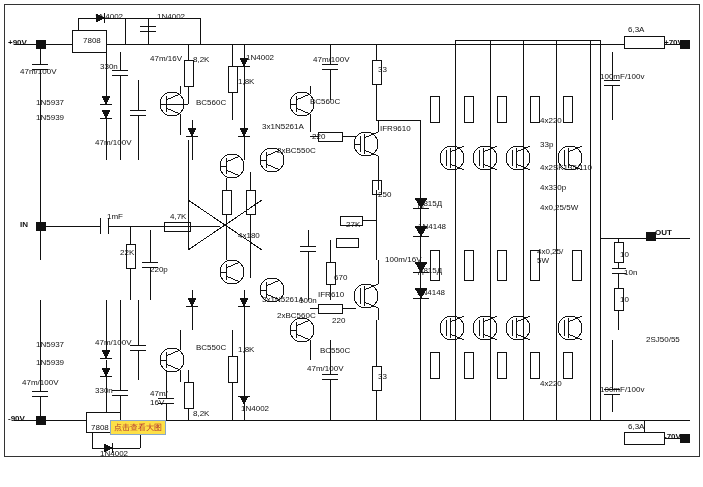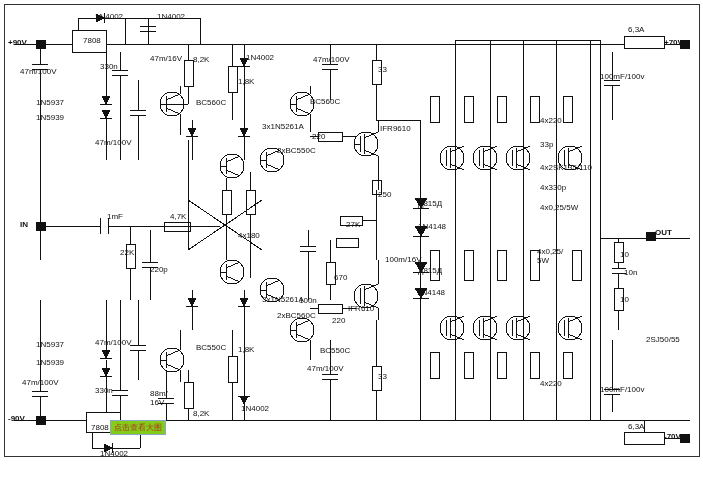--- a/index.html
+++ b/index.html
@@ -1,21 +1,21 @@
 <!DOCTYPE html>
 <html><head>
 <meta charset="utf-8">
 <style>
   html,body{margin:0;padding:0;background:#ffffff;}
   body{width:703px;height:487px;overflow:hidden;font-family:"Liberation Sans",sans-serif;}
   #root{position:relative;width:703px;height:487px;background:#fff;}
   .lbl{position:absolute;font-size:8px;color:#111;white-space:nowrap;line-height:9px;}
   .lbl.b{font-weight:bold;}
   .title{position:absolute;font-size:14px;font-weight:bold;color:#111;white-space:nowrap;}
-  .badge{position:absolute;background:#84cc16;border:1px solid #8aa8c8;color:#b03030;font-size:8px;padding:1px 3px;white-space:nowrap;}
+  .badge{position:absolute;background:#fde047;border:1px solid #8aa8c8;color:#b03030;font-size:8px;padding:1px 3px;white-space:nowrap;}
   svg{position:absolute;left:0;top:0;}
 </style>
 </head>
 <body>
 
 <div id="root">
 
 <svg width="703" height="487" viewBox="0 0 703 487">
   <g stroke="#111" stroke-width="1" fill="none" shape-rendering="crispEdges">
 
@@ -423,21 +423,21 @@
       <div class="lbl" style="left: 107px; top: 212px;">1mF</div>
       <div class="lbl" style="left: 170px; top: 212px;">4,7K</div>
       <div class="lbl" style="left: 418px; top: 222px;">1N4148</div>
       <div class="lbl" style="left: 346px; top: 220px;">27K</div>
       <div class="lbl" style="left: 120px; top: 248px;">22K</div>
       <div class="lbl" style="left: 150px; top: 265px;">220p</div>
       <div class="lbl" style="left: 238px; top: 231px;">4x180</div>
       <div class="lbl" style="left: 299px; top: 258px; margin-top: 38px;">100n</div>
       <div class="lbl" style="left: 345px; top: 255px; margin-left: 40px;">100m/16V</div>
       <div class="lbl" style="left: 334px; top: 273px;">670</div>
-      <div class="lbl" style="left: 348px; top: 290px; margin-top: 14px;">IFR610</div>
+      <div class="lbl" style="left: 318px; top: 290px;">IFR610</div>
       <div class="lbl" style="left: 418px; top: 266px;">Д815Д</div>
       <div class="lbl" style="left: 417px; top: 288px;">1N4148</div>
       <div class="lbl" style="left: 537px; top: 247px; white-space: pre;">4x0,25/
 5W</div>
       <div class="lbl" style="left: 620px; top: 250px;">10</div>
       <div class="lbl" style="left: 624px; top: 268px; text-align: right;">10n</div>
       <div class="lbl" style="left: 620px; top: 295px;">10</div>
       <div class="lbl" style="left: 277px; top: 303px; margin-top: 8px;">2xBC560C</div>
       <div class="lbl" style="left: 262px; top: 295px;">3x1N5261A</div>
       <div class="lbl" style="left: 332px; top: 316px;">220</div>
@@ -445,21 +445,21 @@
       <div class="lbl" style="left: 36px; top: 340px;">1N5937</div>
       <div class="lbl" style="left: 36px; top: 358px;">1N5939</div>
       <div class="lbl" style="left: 22px; top: 378px;">47m/100V</div>
       <div class="lbl" style="left: 95px; top: 338px;">47m/100V</div>
       <div class="lbl" style="left: 196px; top: 343px;">BC550C</div>
       <div class="lbl" style="left: 238px; top: 345px;">1,8K</div>
       <div class="lbl" style="left: 320px; top: 346px;">BC550C</div>
       <div class="lbl" style="left: 307px; top: 364px;">47m/100V</div>
       <div class="lbl" style="left: 378px; top: 372px;">33</div>
       <div class="lbl" style="left: 95px; top: 386px;">330n</div>
-      <div class="lbl" style="left: 150px; top: 389px; white-space: pre;">88m/
+      <div class="lbl" style="left: 150px; top: 389px; white-space: pre;">47m/
 16V</div>
       <div class="lbl" style="left: 193px; top: 409px;">8,2K</div>
       <div class="lbl" style="left: 241px; top: 404px;">1N4002</div>
       <div class="lbl" style="left: 540px; top: 379px;">4x220</div>
       <div class="lbl" style="left: 91px; top: 423px;">7808</div>
       <div class="lbl" style="left: 100px; top: 449px;">1N4002</div>
       <div class="lbl" style="left: 600px; top: 72px;">100mF/100v</div>
       <div class="lbl" style="left: 600px; top: 385px;">100mF/100v</div>
     </div>
 

